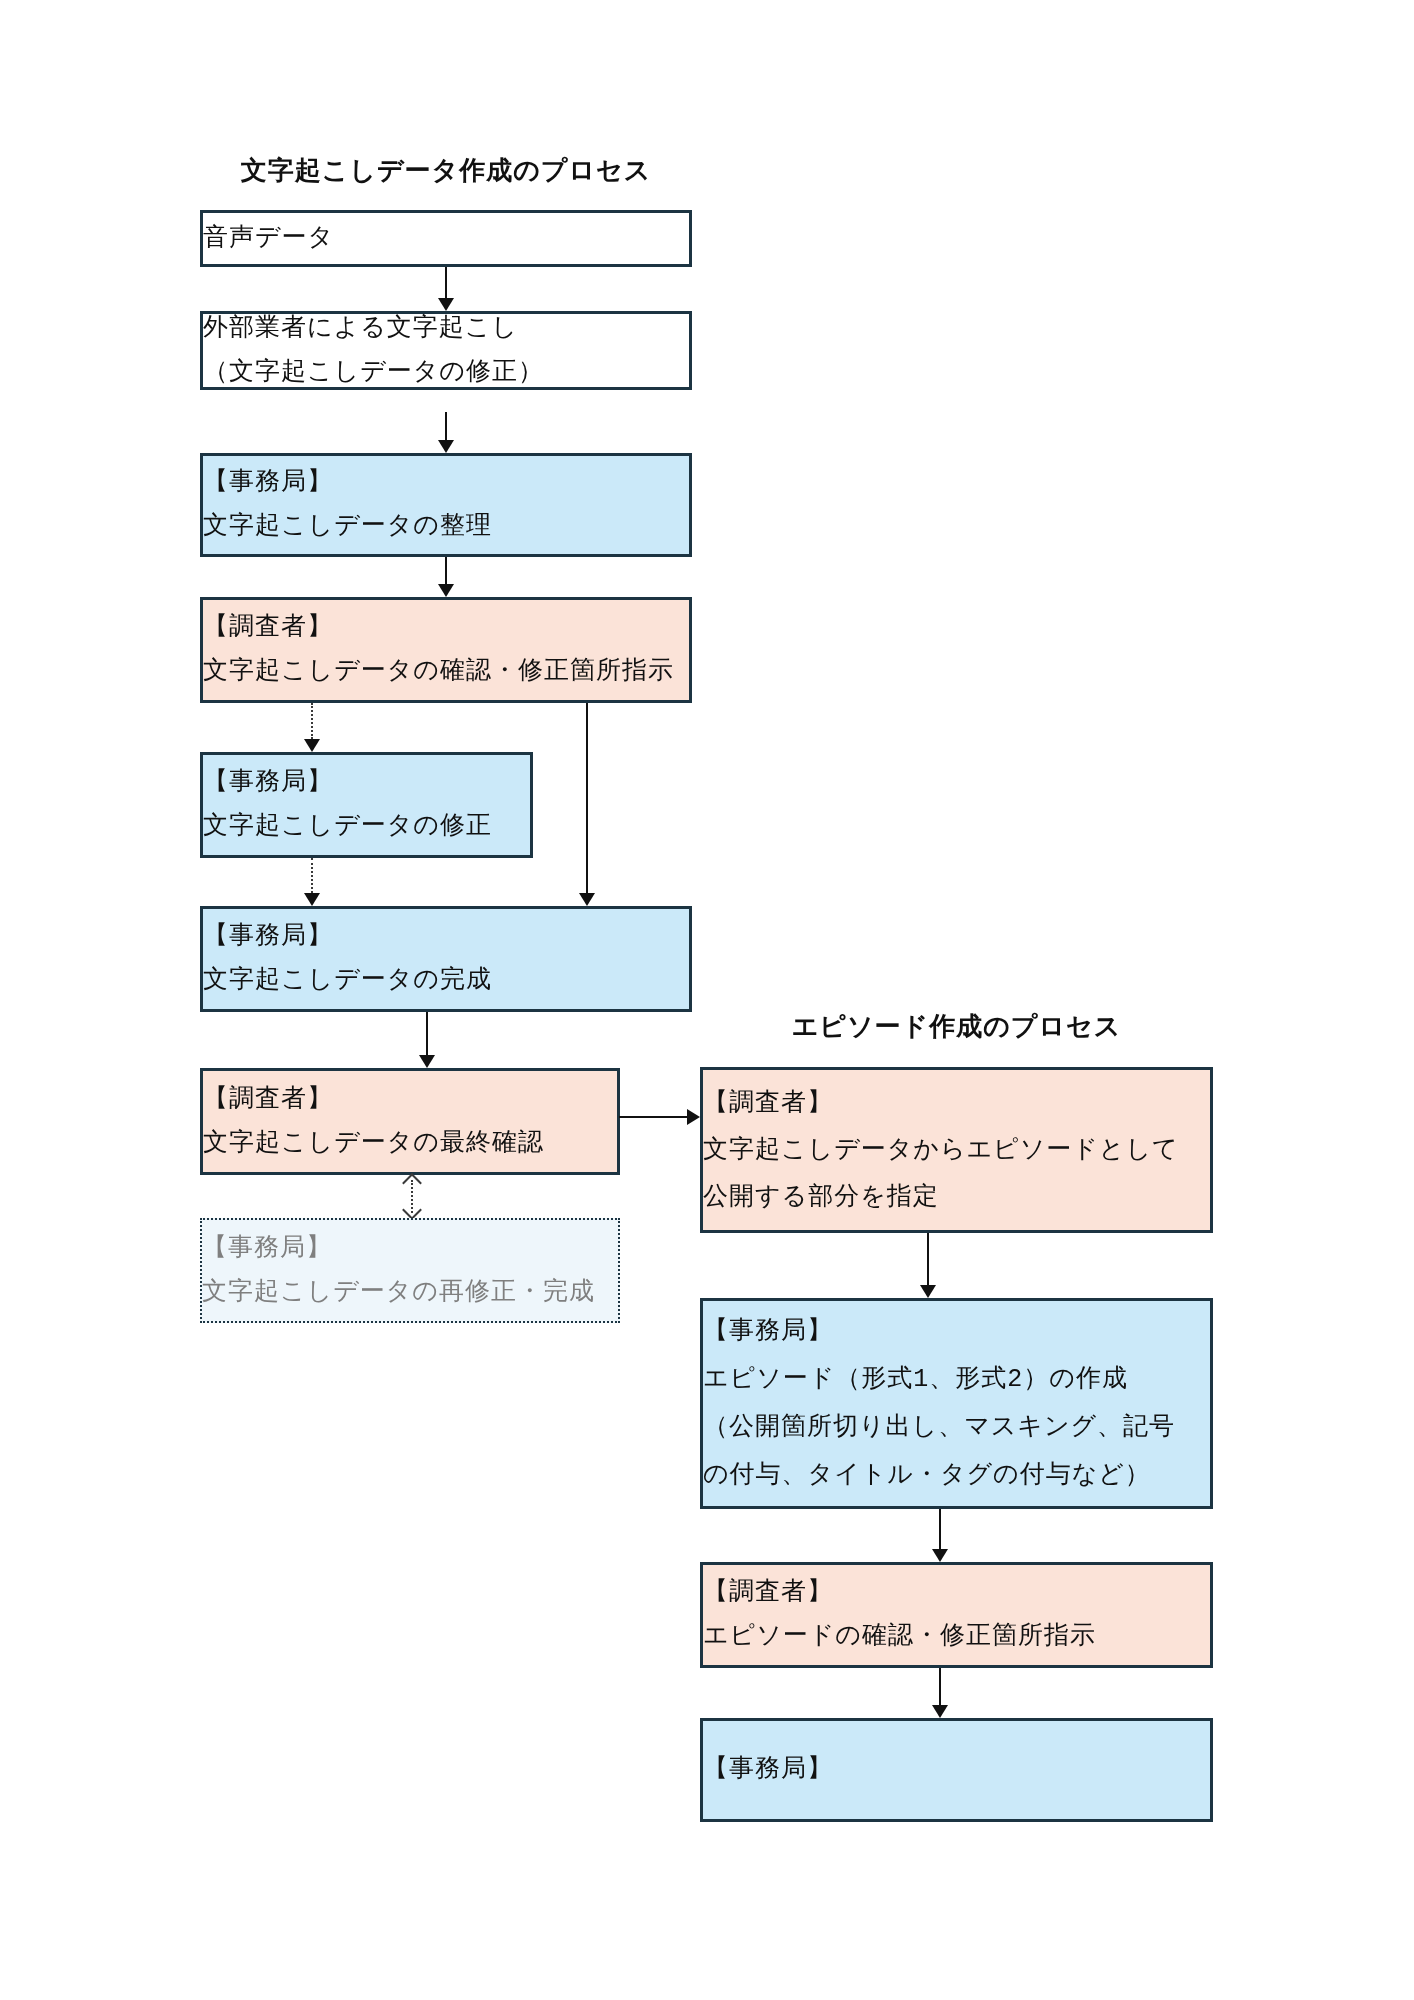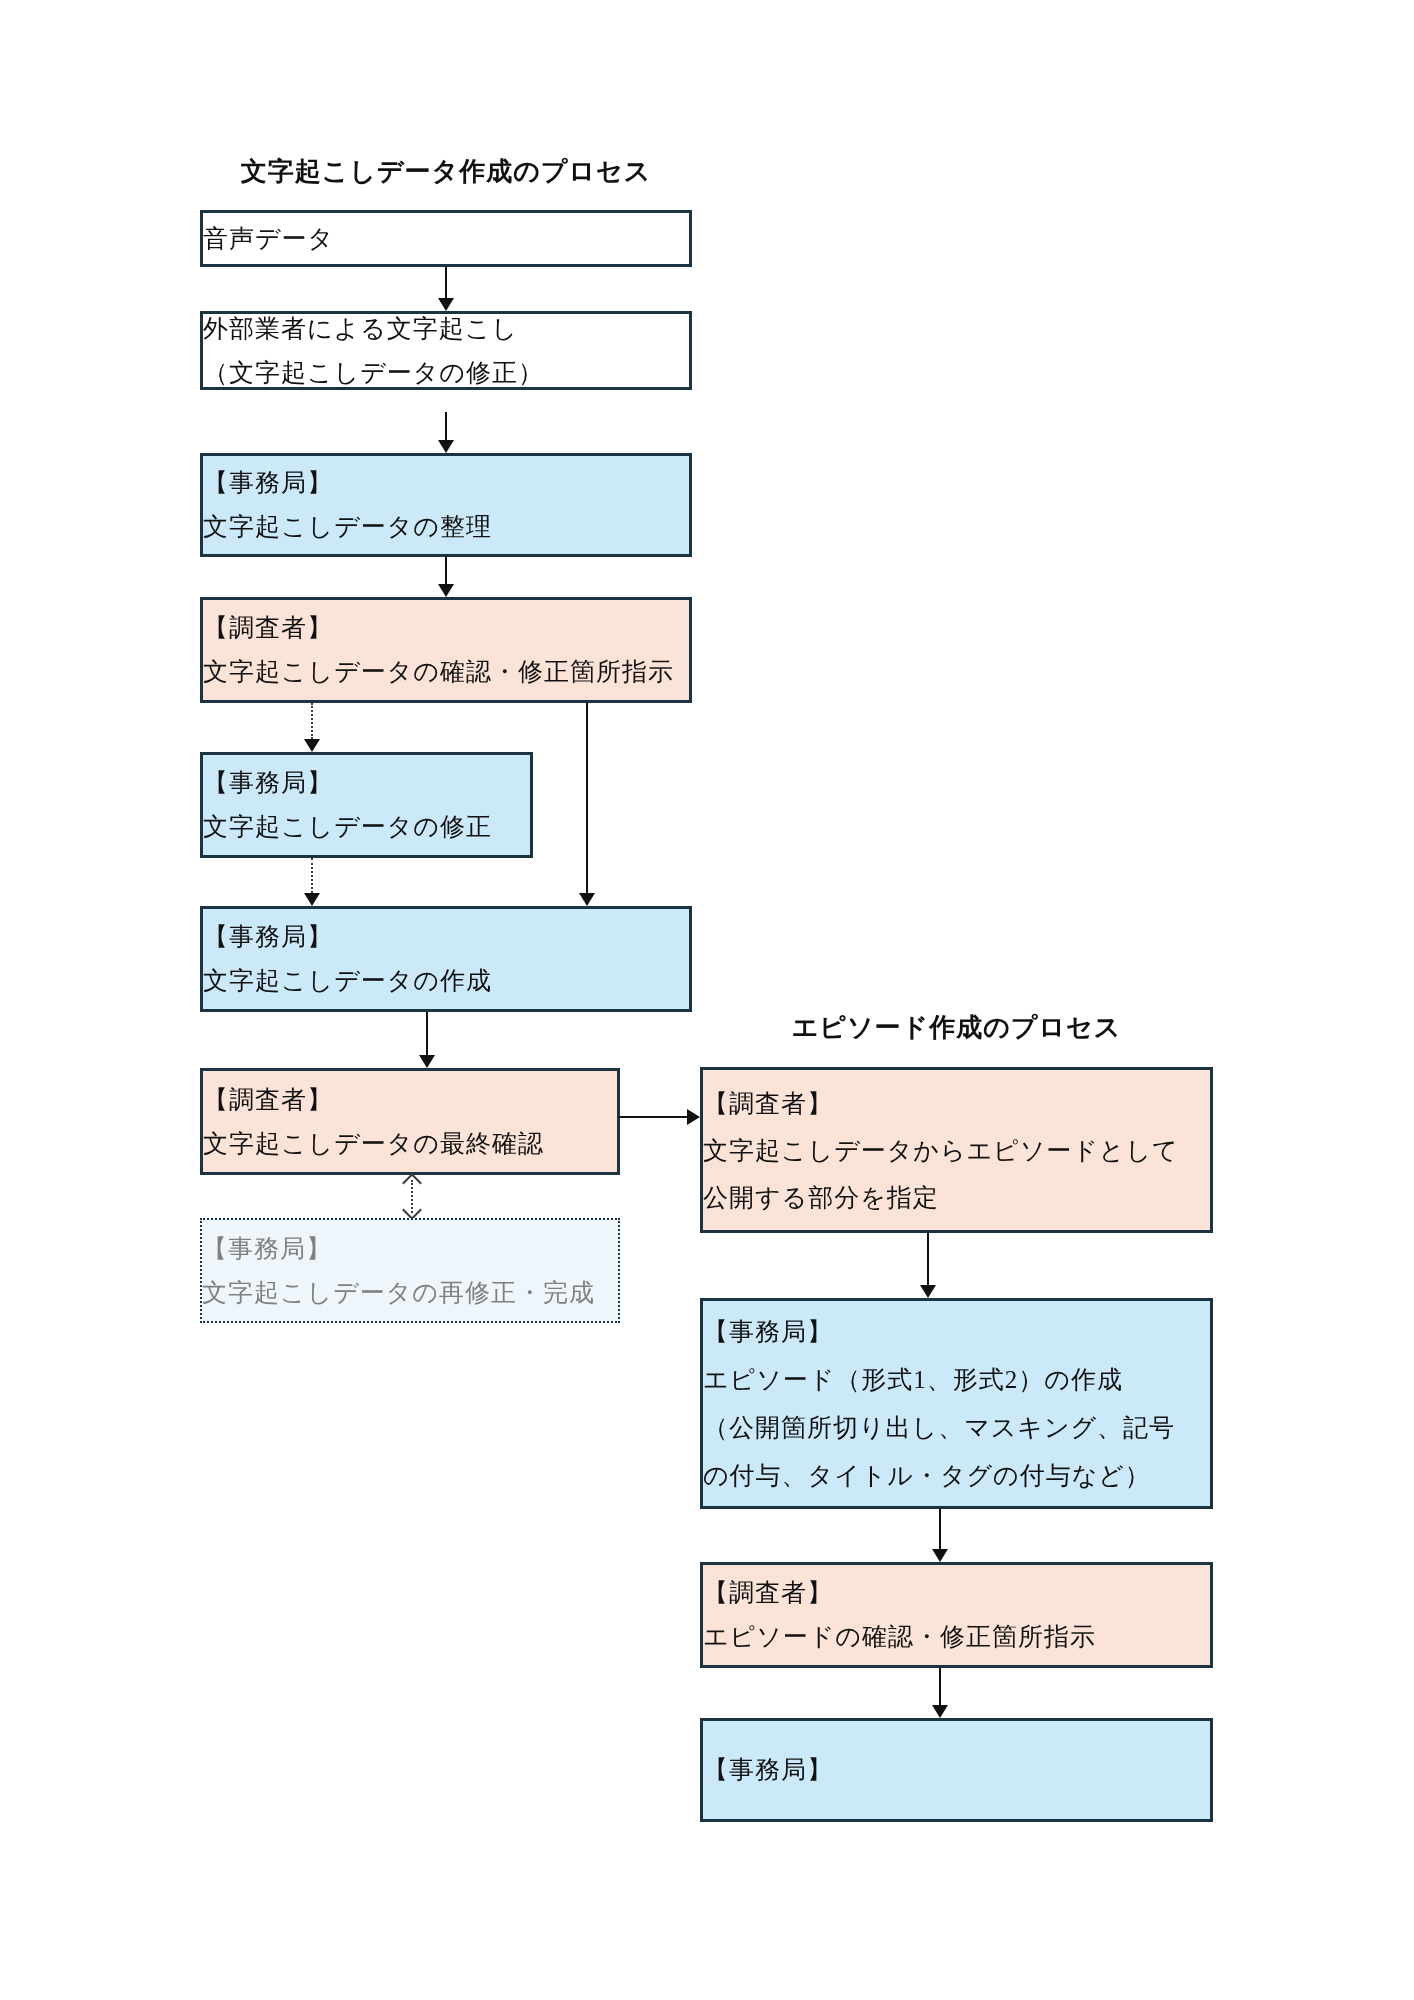--- a/index.html
+++ b/index.html
@@ -1,18 +1,18 @@
 <!DOCTYPE html>
 <html style="--box-border: #1c3442; --blue-fill: #cbe9f9; --pink-fill: #fbe3d8; --tentative-fill: #eef6fb; --tentative-text: #7f7f7f; --arrow: #111111;"><head>
 <meta charset="utf-8">
 <style>
   html,body { margin:0; padding:0; background:#ffffff; }
   #canvas {
     position:relative; width:1414px; height:2000px; background:#ffffff;
-    font-family:Liberation Serif, serif;
+    font-family:Liberation Mono, monospace;
     color:#111111;
   }
   .flow-title {
     position:absolute; text-align:center; font-size:26px; font-weight:bold;
     line-height:40px; color:#111111; letter-spacing:1px;
   }
   .box {
     position:absolute; box-sizing:border-box;
     border:3px solid var(--box-border,#1c3442);
     display:flex; flex-direction:column; justify-content:center; align-items:flex-start;
@@ -89,21 +89,21 @@
   <div class="box blue" style="left:200px; top:752px; width:333px; height:106px;">
     <div class="line">【事務局】</div>
     <div class="line">文字起こしデータの修正</div>
   </div>
 
   <div class="shaft-v-dotted" style="left:311px; top:858px; height:35px;"></div>
   <div class="tri-down" style="left:304px; top:893px;"></div>
 
   <div class="box blue" style="left:200px; top:906px; width:492px; height:106px;">
     <div class="line">【事務局】</div>
-    <div class="line">文字起こしデータの作成</div>
+    <div class="line">文字起こしデータの完成</div>
   </div>
 
   <div class="shaft-v" style="left:426px; top:1012px; height:43px;"></div>
   <div class="tri-down" style="left:419px; top:1055px;"></div>
 
   <div class="box pink" style="left:200px; top:1068px; width:420px; height:107px;">
     <div class="line">【調査者】</div>
     <div class="line">文字起こしデータの最終確認</div>
   </div>
 

